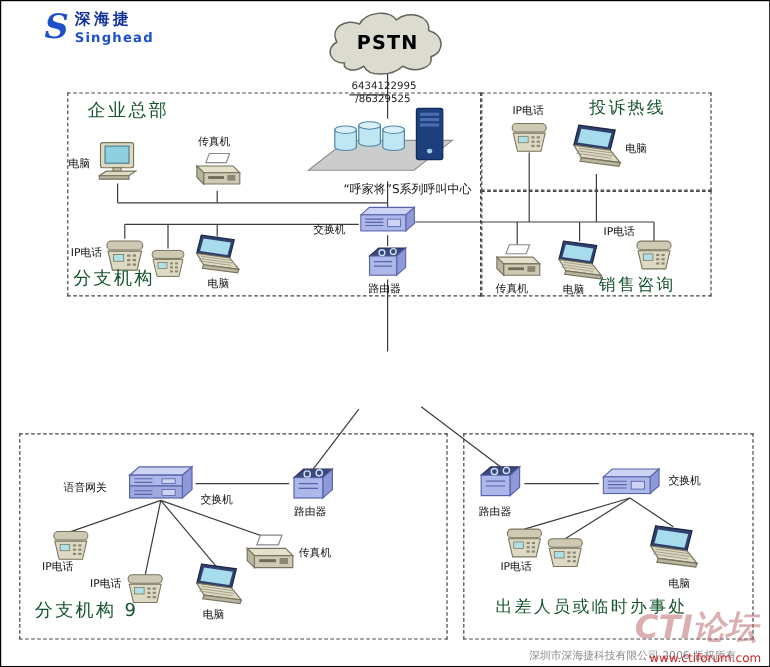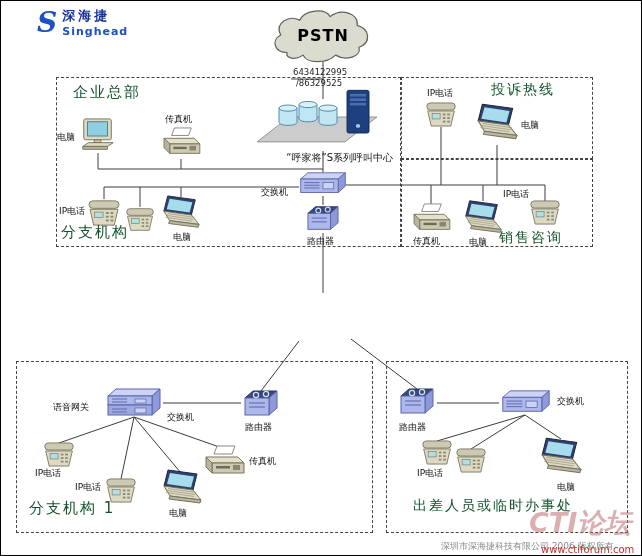--- a/index.html
+++ b/index.html
@@ -315,21 +315,21 @@
       <svg viewBox="0 0 46 40">
         <use href="#sym-laptop"></use>
       </svg>
     </div>
   <div class="lbl" style="left:248px;top:456px">传真机</div>
   <div class="dev" style="left:200px;top:444px;width:46px;height:34px">
       <svg viewBox="0 0 46 34">
         <use href="#sym-fax"></use>
       </svg>
     </div>
-  <div class="title" style="left:28px;top:498px">分支机构 1</div>
+  <div class="title" style="left:28px;top:498px">分支机构 9</div>
 
   <div class="lbl" style="left:398px;top:422px">路由器</div>
   <div class="dev" style="left:396px;top:384px;width:40px;height:34px">
       <svg viewBox="0 0 40 34">
         <use href="#sym-router"></use>
       </svg>
     </div>
   <div class="lbl" style="left:556px;top:396px">交换机</div>
   <div class="dev" style="left:498px;top:388px;width:54px;height:26px">
       <svg viewBox="0 0 56 28">

